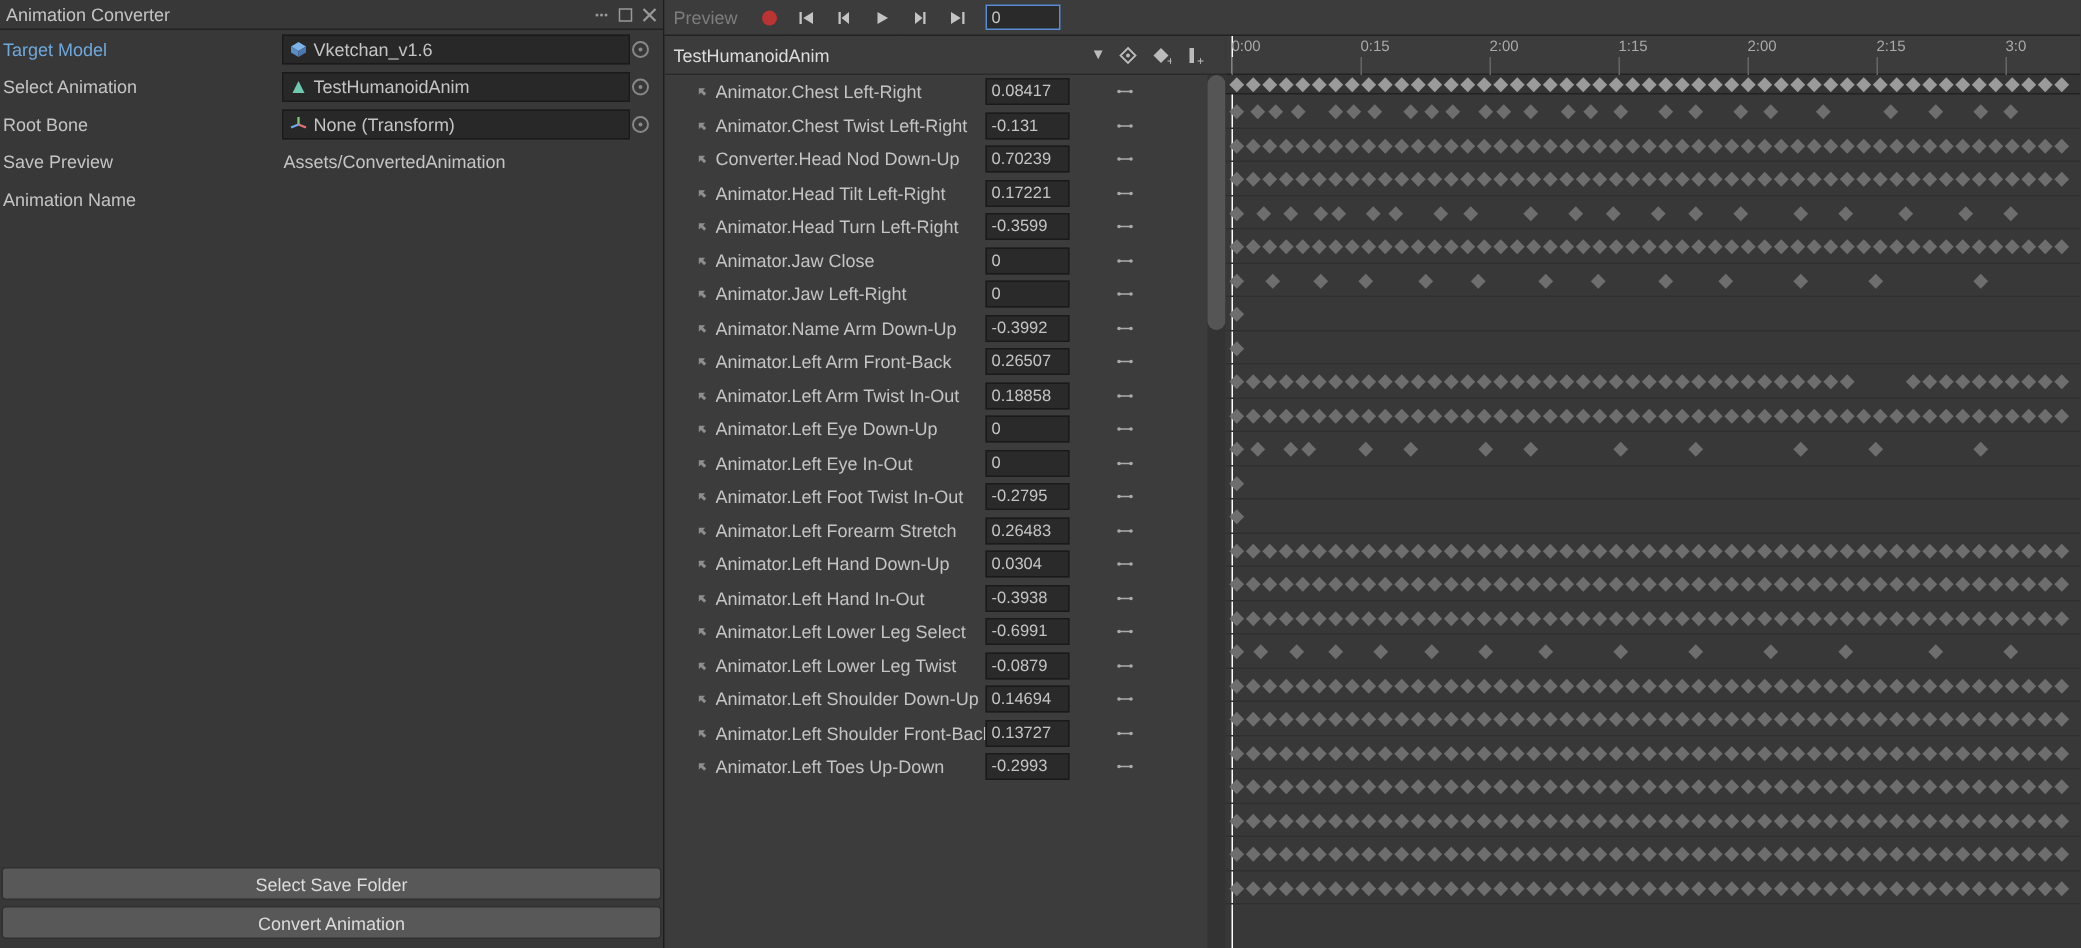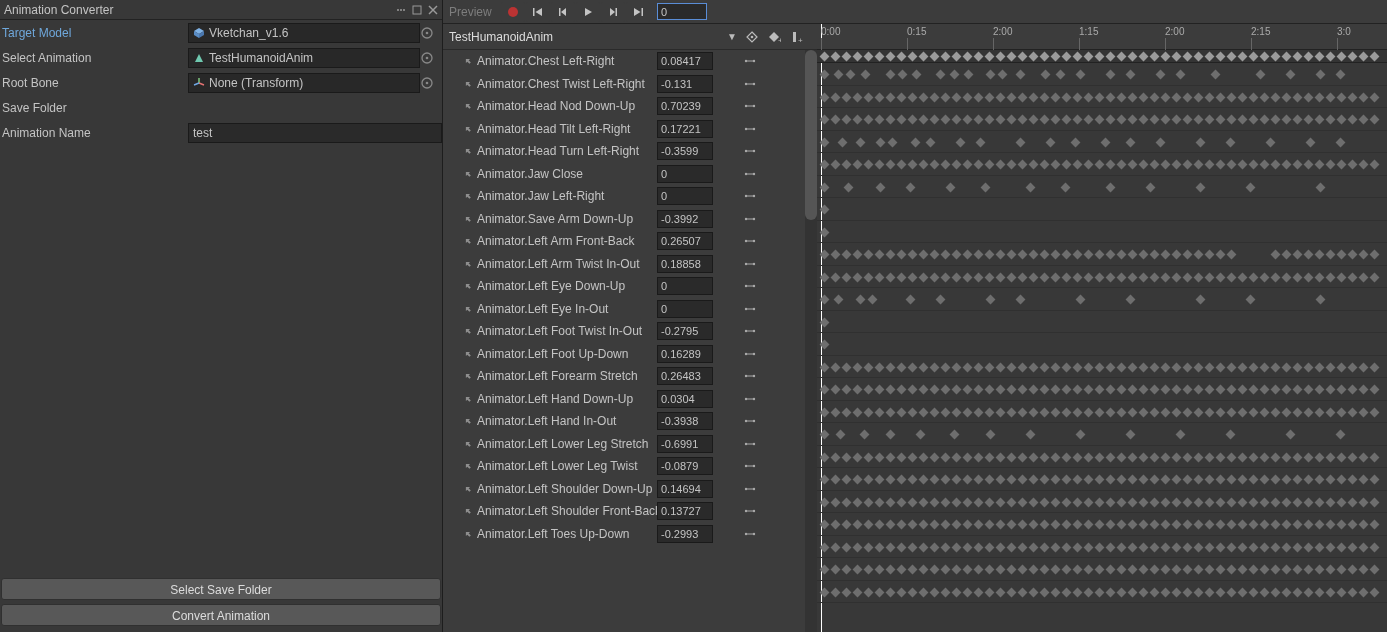--- a/index.html
+++ b/index.html
@@ -158,26 +158,26 @@
     </div>
     <span class="circle">
       <svg width="14" height="14">
           <circle cx="7" cy="7" r="5" fill="none" stroke="#888" stroke-width="1.3"></circle>
           <circle cx="7" cy="7" r="1.3" fill="#888"></circle>
         </svg>
     </span>
   </div>
 
   <div class="field-row">
-    <span class="label">Save Folder</span>
+    <span class="label">Save Preview</span>
+    <div class="obj" style="background:#383838;border-color:#383838;padding:0">Assets/ConvertedAnimation</div>
   </div>
 
   <div class="field-row">
     <span class="label">Animation Name</span>
-    <input class="text-input" value="test" style="">
   </div>
 
 
 
   <div class="cp-spacer"></div>
 
   <div class="cp-button-row">
     <div class="cp-button">Select Save Folder</div>
     <div class="cp-button">Convert Animation</div>
   </div>
@@ -282,21 +282,21 @@
                 <rect x="3" y="2.5" width="8" height="1" fill="#aaa"></rect>
               </svg>
             </span>
           </div>
           <div class="prop-row">
             <span class="prop-ico">
               <svg width="10" height="10">
                 <path d="M2,5 L5,2 L5,4 L8,4 L8,6 L5,6 L5,8 Z" fill="#8e8e8e" transform="rotate(45 5 5)"></path>
               </svg>
             </span>
-            <span class="prop-name">Animator.Head Nod Down-Up</span>
+            <span class="prop-name">Converter.Head Nod Down-Up</span>
             <input class="val" value="0.70239" style="">
             <span class="menu">
               <svg width="14" height="6">
                 <circle cx="3" cy="3" r="1.2" fill="#aaa"></circle>
                 <circle cx="11" cy="3" r="1.2" fill="#aaa"></circle>
                 <rect x="3" y="2.5" width="8" height="1" fill="#aaa"></rect>
               </svg>
             </span>
           </div>
           <div class="prop-row">
@@ -362,21 +362,21 @@
                 <rect x="3" y="2.5" width="8" height="1" fill="#aaa"></rect>
               </svg>
             </span>
           </div>
           <div class="prop-row">
             <span class="prop-ico">
               <svg width="10" height="10">
                 <path d="M2,5 L5,2 L5,4 L8,4 L8,6 L5,6 L5,8 Z" fill="#8e8e8e" transform="rotate(45 5 5)"></path>
               </svg>
             </span>
-            <span class="prop-name">Animator.Save Arm Down-Up</span>
+            <span class="prop-name">Animator.Name Arm Down-Up</span>
             <input class="val" value="-0.3992" style="">
             <span class="menu">
               <svg width="14" height="6">
                 <circle cx="3" cy="3" r="1.2" fill="#aaa"></circle>
                 <circle cx="11" cy="3" r="1.2" fill="#aaa"></circle>
                 <rect x="3" y="2.5" width="8" height="1" fill="#aaa"></rect>
               </svg>
             </span>
           </div>
           <div class="prop-row">
@@ -458,36 +458,20 @@
                 <rect x="3" y="2.5" width="8" height="1" fill="#aaa"></rect>
               </svg>
             </span>
           </div>
           <div class="prop-row">
             <span class="prop-ico">
               <svg width="10" height="10">
                 <path d="M2,5 L5,2 L5,4 L8,4 L8,6 L5,6 L5,8 Z" fill="#8e8e8e" transform="rotate(45 5 5)"></path>
               </svg>
             </span>
-            <span class="prop-name">Animator.Left Foot Up-Down</span>
-            <input class="val" value="0.16289" style="">
-            <span class="menu">
-              <svg width="14" height="6">
-                <circle cx="3" cy="3" r="1.2" fill="#aaa"></circle>
-                <circle cx="11" cy="3" r="1.2" fill="#aaa"></circle>
-                <rect x="3" y="2.5" width="8" height="1" fill="#aaa"></rect>
-              </svg>
-            </span>
-          </div>
-          <div class="prop-row">
-            <span class="prop-ico">
-              <svg width="10" height="10">
-                <path d="M2,5 L5,2 L5,4 L8,4 L8,6 L5,6 L5,8 Z" fill="#8e8e8e" transform="rotate(45 5 5)"></path>
-              </svg>
-            </span>
             <span class="prop-name">Animator.Left Forearm Stretch</span>
             <input class="val" value="0.26483" style="">
             <span class="menu">
               <svg width="14" height="6">
                 <circle cx="3" cy="3" r="1.2" fill="#aaa"></circle>
                 <circle cx="11" cy="3" r="1.2" fill="#aaa"></circle>
                 <rect x="3" y="2.5" width="8" height="1" fill="#aaa"></rect>
               </svg>
             </span>
           </div>
@@ -522,21 +506,21 @@
                 <rect x="3" y="2.5" width="8" height="1" fill="#aaa"></rect>
               </svg>
             </span>
           </div>
           <div class="prop-row">
             <span class="prop-ico">
               <svg width="10" height="10">
                 <path d="M2,5 L5,2 L5,4 L8,4 L8,6 L5,6 L5,8 Z" fill="#8e8e8e" transform="rotate(45 5 5)"></path>
               </svg>
             </span>
-            <span class="prop-name">Animator.Left Lower Leg Stretch</span>
+            <span class="prop-name">Animator.Left Lower Leg Select</span>
             <input class="val" value="-0.6991" style="">
             <span class="menu">
               <svg width="14" height="6">
                 <circle cx="3" cy="3" r="1.2" fill="#aaa"></circle>
                 <circle cx="11" cy="3" r="1.2" fill="#aaa"></circle>
                 <rect x="3" y="2.5" width="8" height="1" fill="#aaa"></rect>
               </svg>
             </span>
           </div>
           <div class="prop-row">

